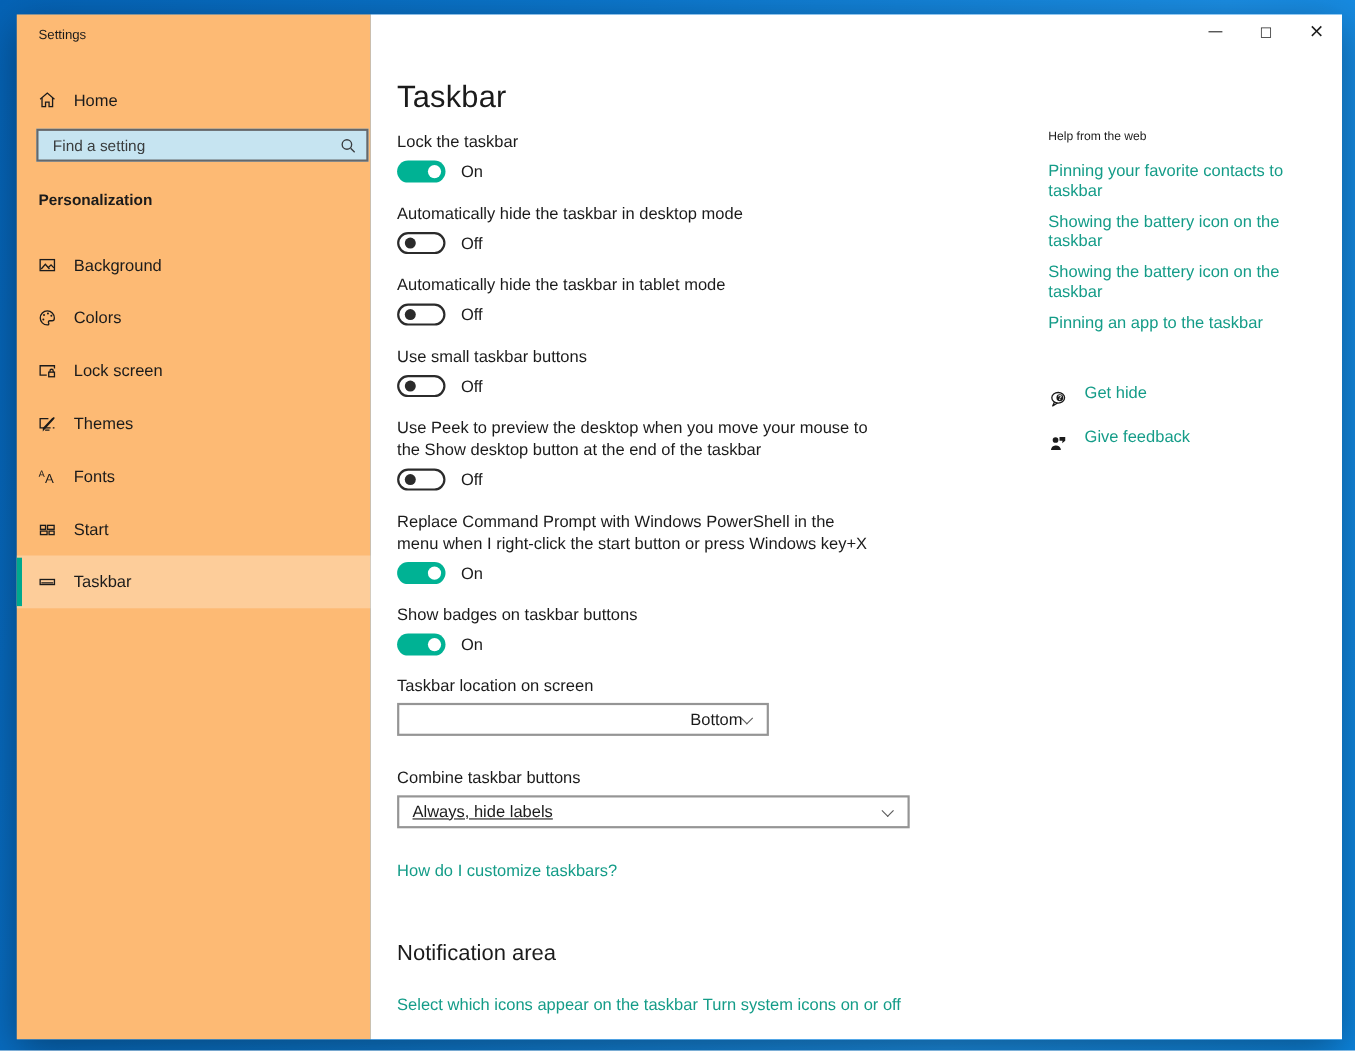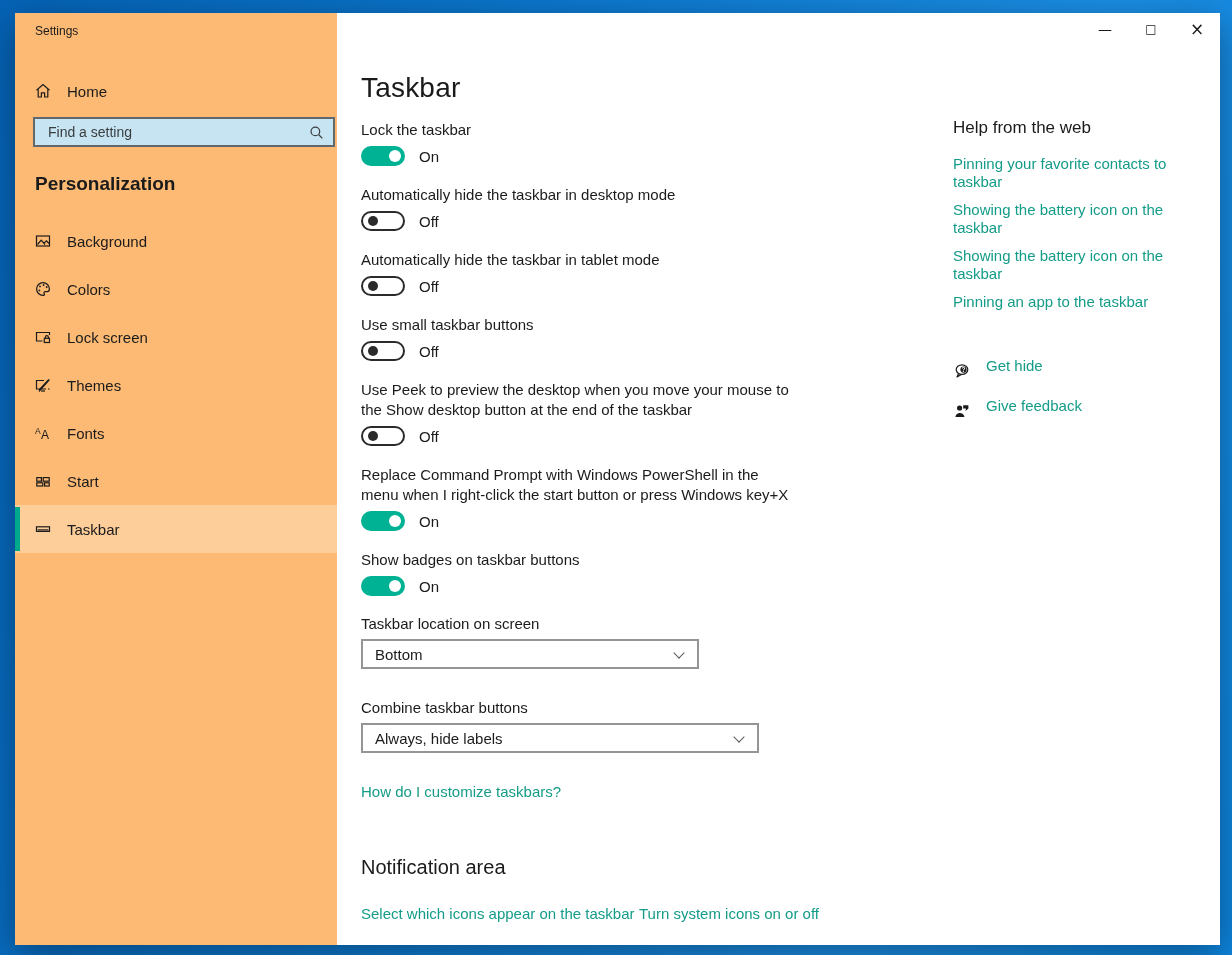--- a/index.html
+++ b/index.html
@@ -24,21 +24,21 @@
   .searchbox {
     position:absolute; left:18px; top:104px; width:302px; height:30px;
     background:#c6e4f1; border:2px solid #65686b; display:flex; align-items:center;
   }
   .searchbox input {
     flex:1; height:100%; border:none; outline:none; background:transparent;
     font-family:inherit; font-size:14px; padding:0 6px 0 13px; color:#1b1b1b;
   }
   .searchbox input::placeholder { color:#2b2b2b; opacity:.9; }
   .searchbox .mag { flex:none; margin-right:9px; }
-  .section-header { position:absolute; left:20px; top:160px; font-size:19px; font-weight:bold; }
+  .section-header { position:absolute; left:20px; top:160px; font-size:14px; font-weight:bold; }
   .nav { position:absolute; left:0; top:204px; width:100%; }
   .nav-item {
     height:48px; display:flex; align-items:center; gap:16px;
     padding-left:20px; font-size:15px; cursor:pointer; position:relative;
   }
   .nav-item.selected { background:rgba(255,255,255,.28); }
   .nav-item.selected::before {
     content:""; position:absolute; left:0; top:2px; bottom:2px; width:5px; background:#00a88e;
   }
   .icon16 { width:16px; height:16px; flex:none; display:block; }
@@ -62,35 +62,35 @@
   .toggle.off { border:2px solid #2b2b2b; background:#fff; }
   .toggle.off .knob { position:absolute; left:5px; top:3px; width:10px; height:10px; border-radius:50%; background:#2b2b2b; }
   .state-text { font-size:15px; }
   .dd-label { font-size:15px; }
   .dd-label.mt { margin-top:30px; }
   .select {
     margin-top:7px; height:30px; border:2px solid #959595; background:#fff;
     display:flex; align-items:center; justify-content:space-between;
     padding:0 12px; font-size:15px; cursor:pointer;
   }
-  .select.w1 { width:338px; }
-  .select.w2 { width:398px; }
+  .select.w1 { width:338px;justify-content:flex-end; }
+  .select.w2 { width:466px;text-decoration:underline; }
   .chev { width:10px; height:10px; flex:none; position:relative; top:-2px; }
   .chev::before {
     content:""; position:absolute; left:0; top:2px; width:7px; height:7px;
     border-right:1.6px solid #5a5a5a; border-bottom:1.6px solid #5a5a5a; transform:rotate(45deg);
   }
   a.tlink, .tlink { color:#149c88; font-size:15px; text-decoration:none; cursor:pointer; display:inline-block; }
   .customize-link { margin-top:30px; }
   .section-title { font-size:20px; font-weight:400; margin-top:55px; }
   .notif-link1 { margin-top:26px; display:block; }
   .notif-link2 { margin-top:21px; display:block; }
   
   .help { position:absolute; left:616px; top:105px; width:220px; }
-  .help-heading { font-size:17px; font-weight:400; margin-bottom:17px; }
+  .help-heading { font-size:11px; font-weight:400; margin-bottom:17px; }
   .help a { display:block; margin-bottom:10px; line-height:18px; }
   .help-actions { margin-top:46px; }
   .action-row { display:flex; align-items:center; gap:16px; margin-bottom:12px; cursor:pointer; }
   .action-row .icon16 { margin-left:1px; }
 </style>
 </head>
 <body>
 
 <div class="window">
 

